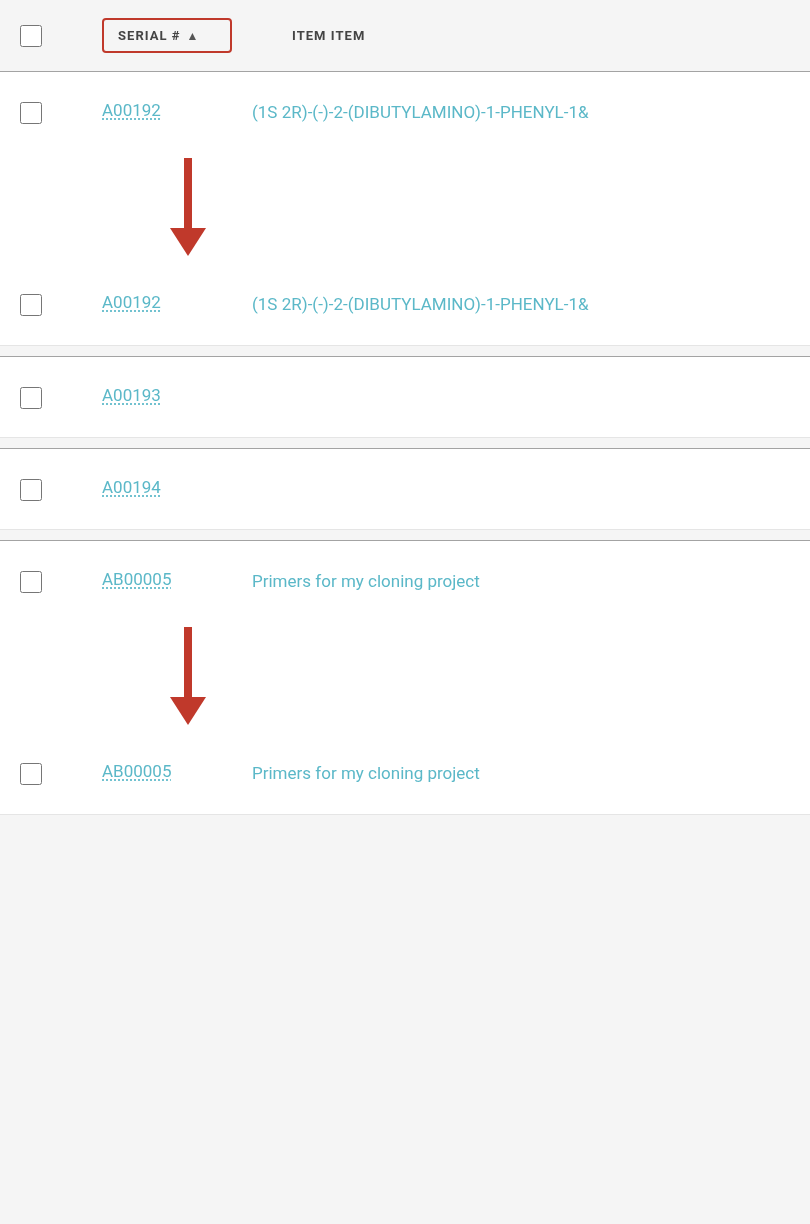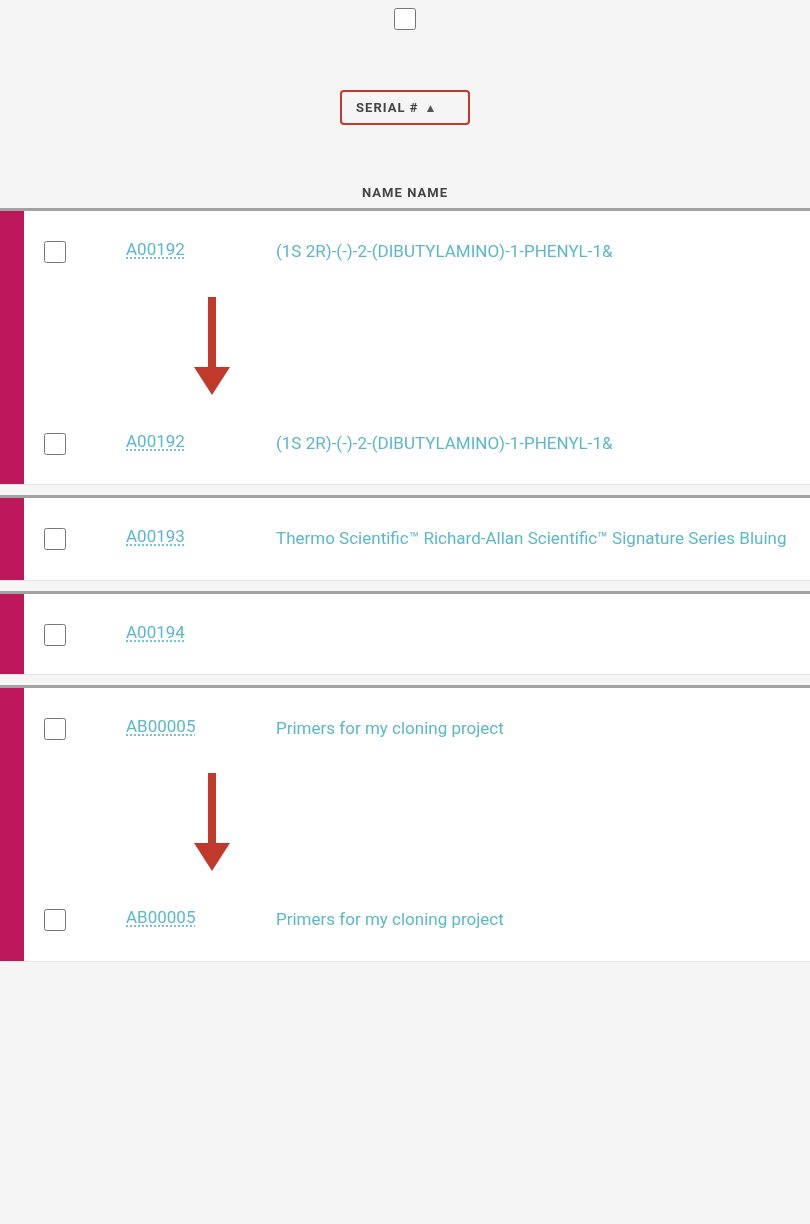--- a/index.html
+++ b/index.html
@@ -17,24 +17,23 @@
 
     .table-container {
       background: #f5f5f5;
       width: 810px;
     }
 
     
     .table-header {
       display: flex;
       align-items: center;
-      padding: 8px 20px;
+      padding: 18px 20px;
       background: #f5f5f5;
       gap: 60px;
-      flex-direction: column;
     }
 
     .header-checkbox {
       width: 22px;
       height: 22px;
       border: 2px solid #aaa;
       border-radius: 4px;
       background: white;
       flex-shrink: 0;
     }
@@ -61,24 +60,23 @@
     .header-item-name {
       font-size: 13px;
       font-weight: 700;
       letter-spacing: 0.08em;
       color: #444;
     }
 
     
     .row-group {
       background: #be185d;
-      border-top: 3px solid #a3a3a3;
+      border-top: 1px solid #a3a3a3;
       border-bottom: 1px solid #e5e5e5;
       margin-bottom: 2px;
-      padding-left: 24px;
     }
 
     .data-row {
       display: flex;
       align-items: flex-start;
       padding: 28px 20px;
       gap: 60px;
       background: white;
     }
 
@@ -158,21 +156,21 @@
 <body>
 
 <div class="table-container">
 
   <div class="table-header">
     <input type="checkbox" class="header-checkbox" style="">
     <div class="header-serial">
       <span>SERIAL #</span>
       <span class="sort-icon">▲</span>
     </div>
-    <span class="header-item-name">NAME NAME</span>
+    <span class="header-item-name">ITEM ITEM</span>
   </div>
 
   <div class="row-group">
     <div class="data-row">
       <input type="checkbox" class="row-checkbox" style="">
       <div class="row-content">
         <span class="serial-num">A00192</span>
         <span class="item-name">(1S 2R)-(-)-2-(DIBUTYLAMINO)-1-PHENYL-1&amp;</span>
       </div>
     </div>
@@ -193,21 +191,20 @@
     </div>
   </div>
 
   <div class="row-spacer"></div>
 
   <div class="row-group">
     <div class="data-row">
       <input type="checkbox" class="row-checkbox" style="">
       <div class="row-content">
         <span class="serial-num">A00193</span>
-        <span class="item-name">Thermo Scientific™ Richard-Allan Scientific™ Signature Series Bluing</span>
       </div>
     </div>
   </div>
 
   <div class="row-spacer"></div>
 
   <div class="row-group">
     <div class="data-row">
       <input type="checkbox" class="row-checkbox" style="">
       <div class="row-content">

